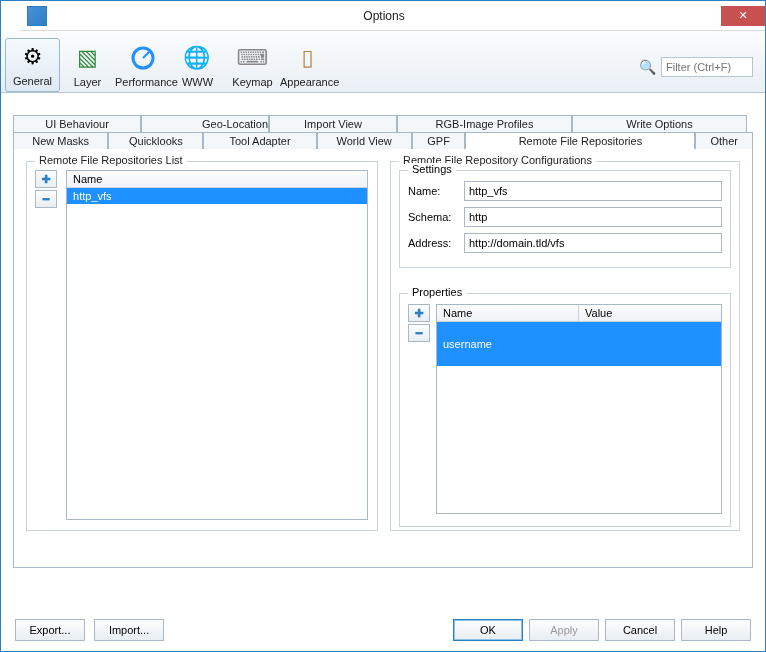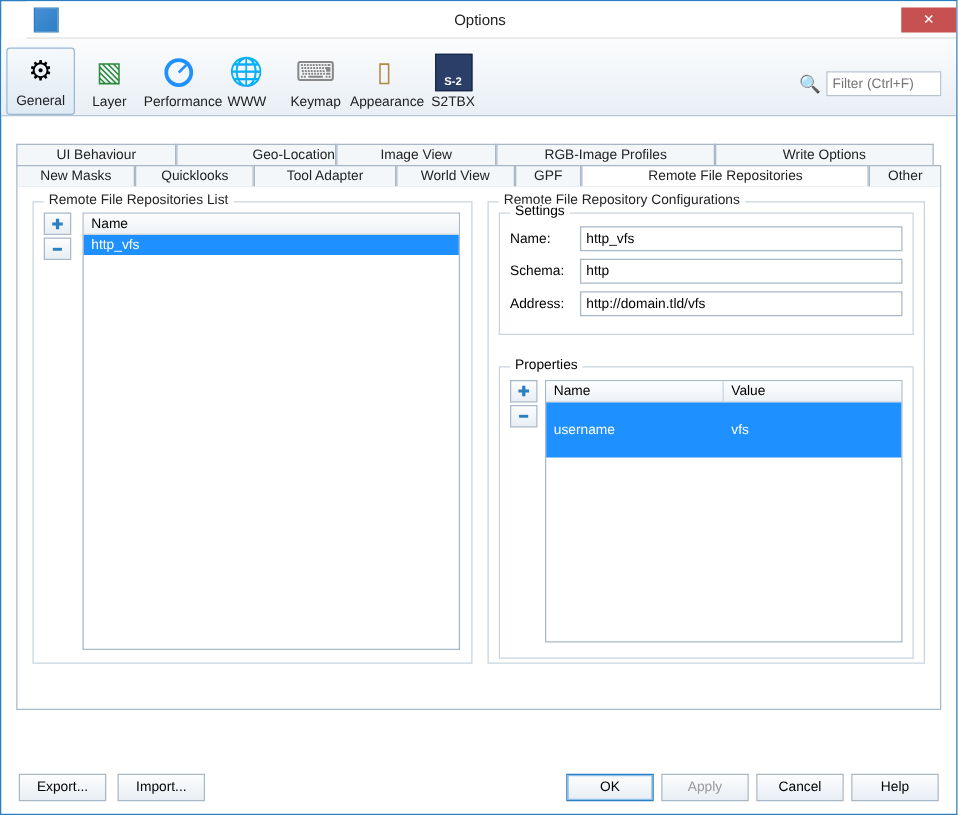--- a/index.html
+++ b/index.html
@@ -125,37 +125,31 @@
     <div class="cat-label">WWW</div>
   </div>
   <div class="cat">
     <div class="glyph g-key">⌨</div>
     <div class="cat-label">Keymap</div>
   </div>
   <div class="cat">
     <div class="glyph g-appear">▯</div>
     <div class="cat-label">Appearance</div>
   </div>
-  <div class="cat">
-    <div class="glyph">
-        <div class="g-s2">S-2</div>
-      </div>
-    <div class="cat-label">S2TBX</div>
-  </div>
   <div class="search-wrap">
     <span class="sicon">🔍</span>
     <input type="text" placeholder="Filter (Ctrl+F)" style="">
   </div>
 </div>
 
 <div class="tabs-area">
   <div class="tabrow tabrow1">
     <div class="tab">UI Behaviour</div>
     <div class="tab">Geo-Location</div>
-    <div class="tab">Image View</div>
+    <div class="tab">Import View</div>
     <div class="tab">RGB-Image Profiles</div>
     <div class="tab">Write Options</div>
   </div>
   <div class="tabrow tabrow2">
     <div class="tab">New Masks</div>
     <div class="tab">Quicklooks</div>
     <div class="tab">Tool Adapter</div>
     <div class="tab">World View</div>
     <div class="tab">GPF</div>
     <div class="tab active">Remote File Repositories</div>
@@ -213,21 +207,20 @@
                   <span>━</span>
                 </div>
             </div>
             <div class="prop-table">
               <div class="pt-head">
                 <div>Name</div>
                 <div>Value</div>
               </div>
               <div class="pt-row selected">
                 <div>username</div>
-                <div>vfs</div>
               </div>
             </div>
           </div>
         </div>
 
       </div>
     </div>
   </div>
 </div>
 

